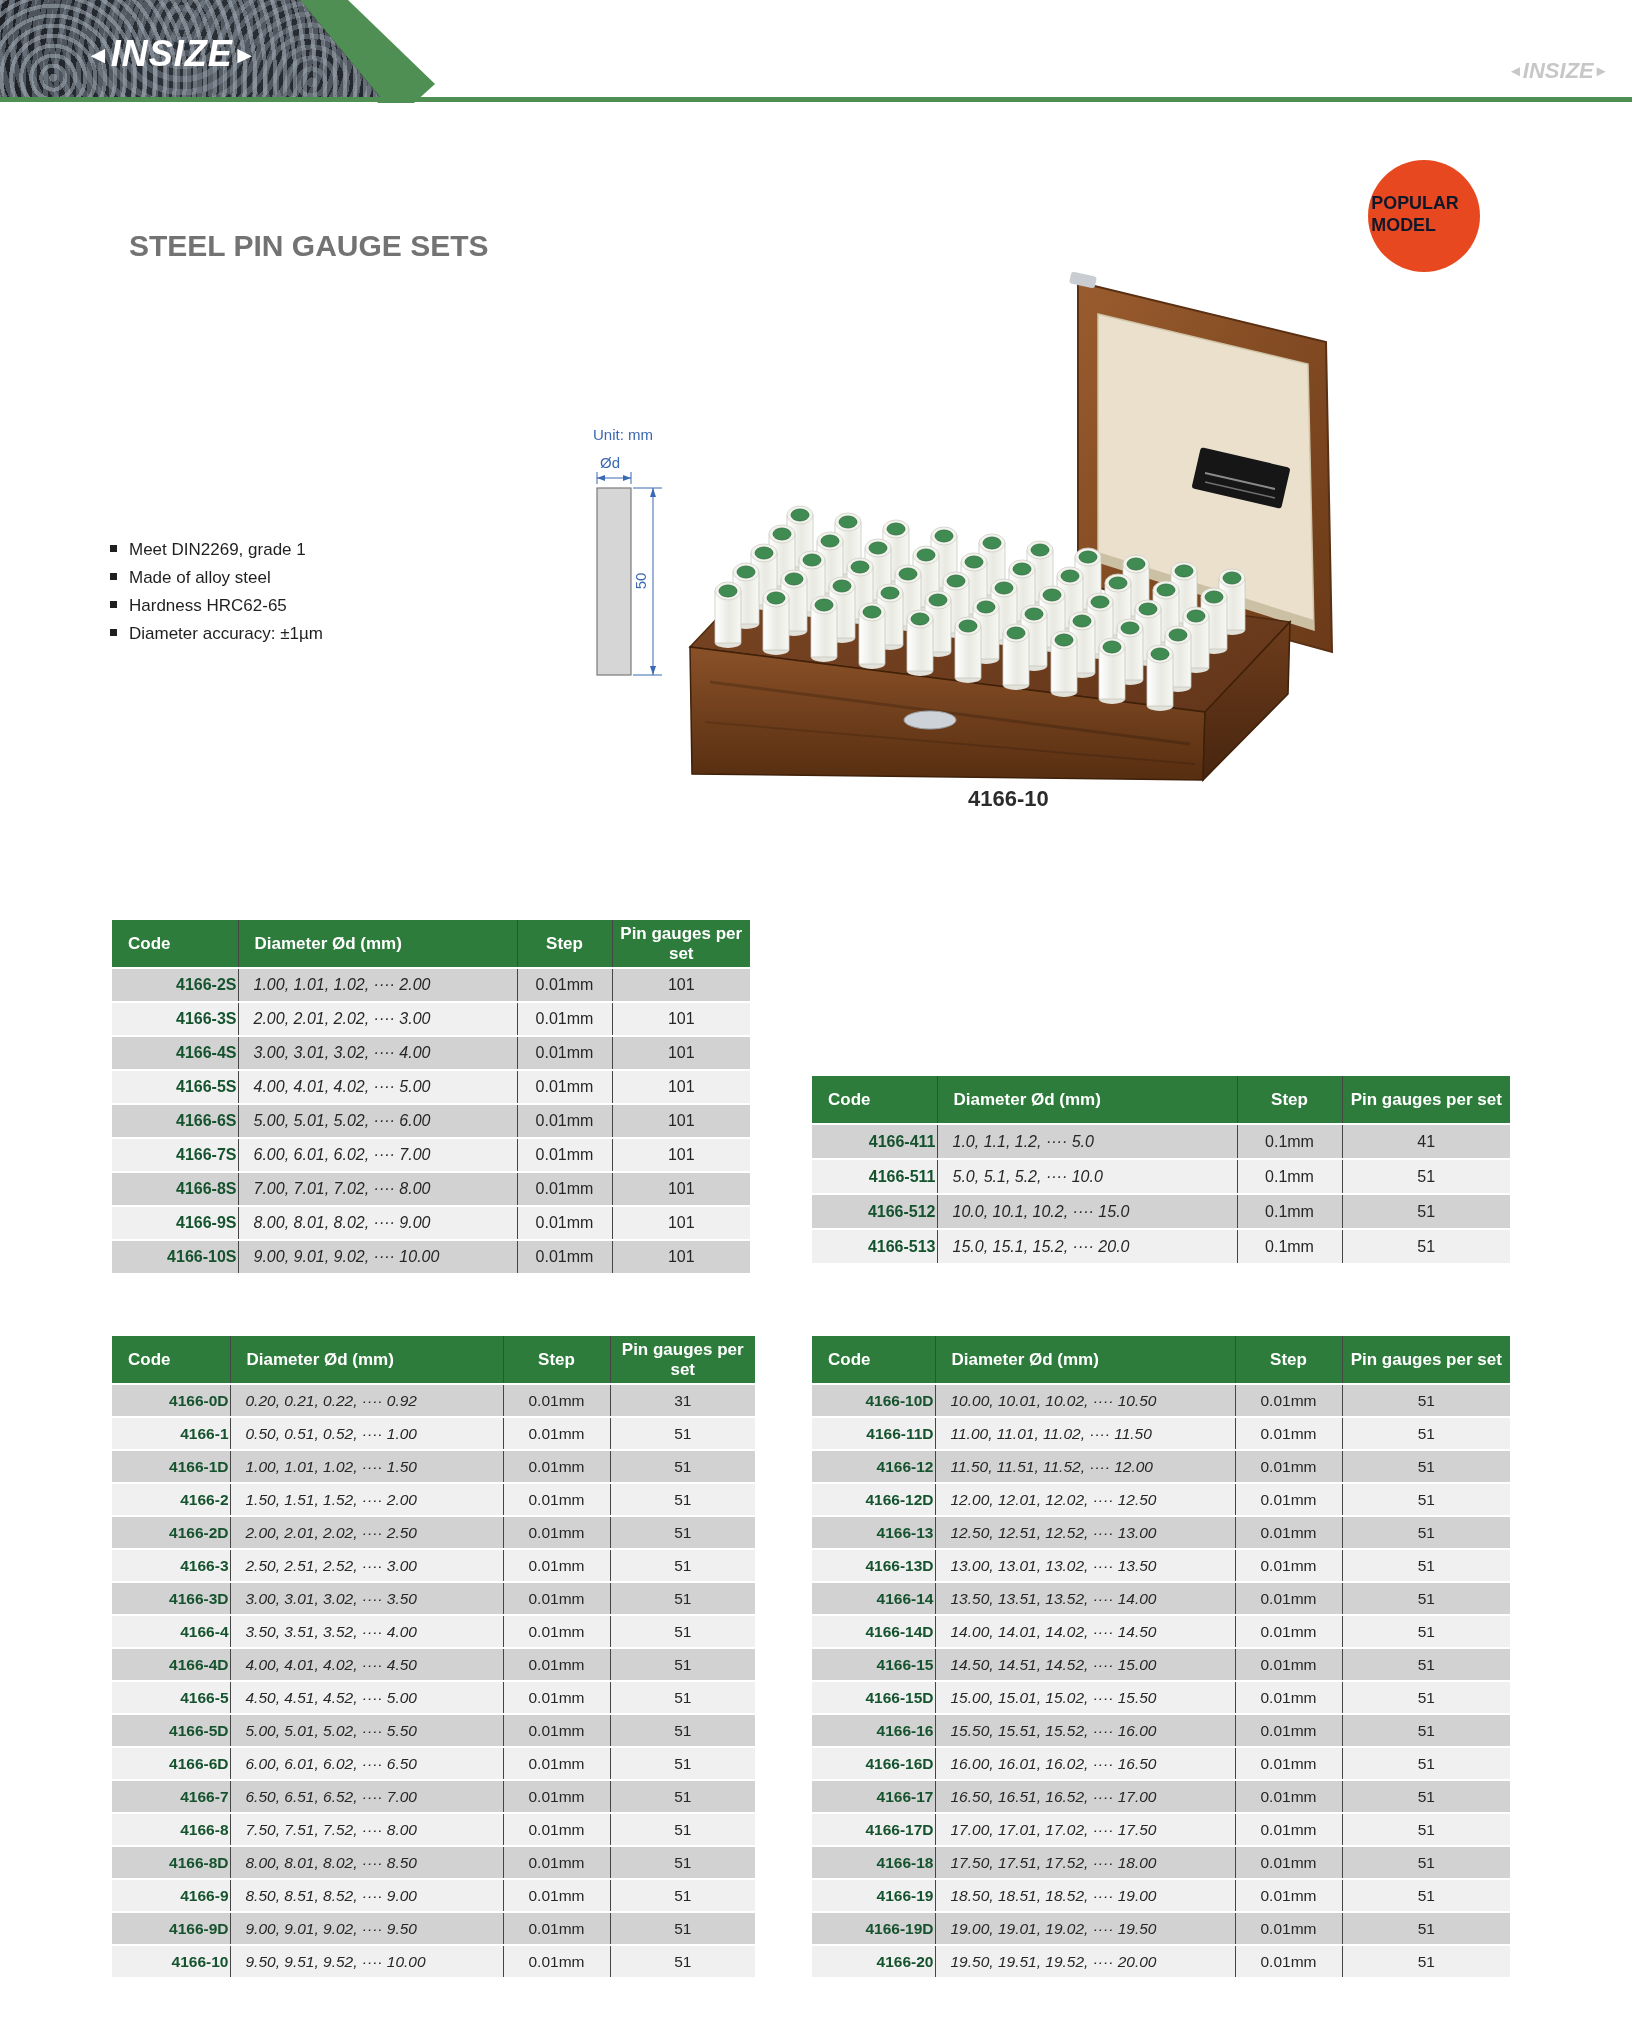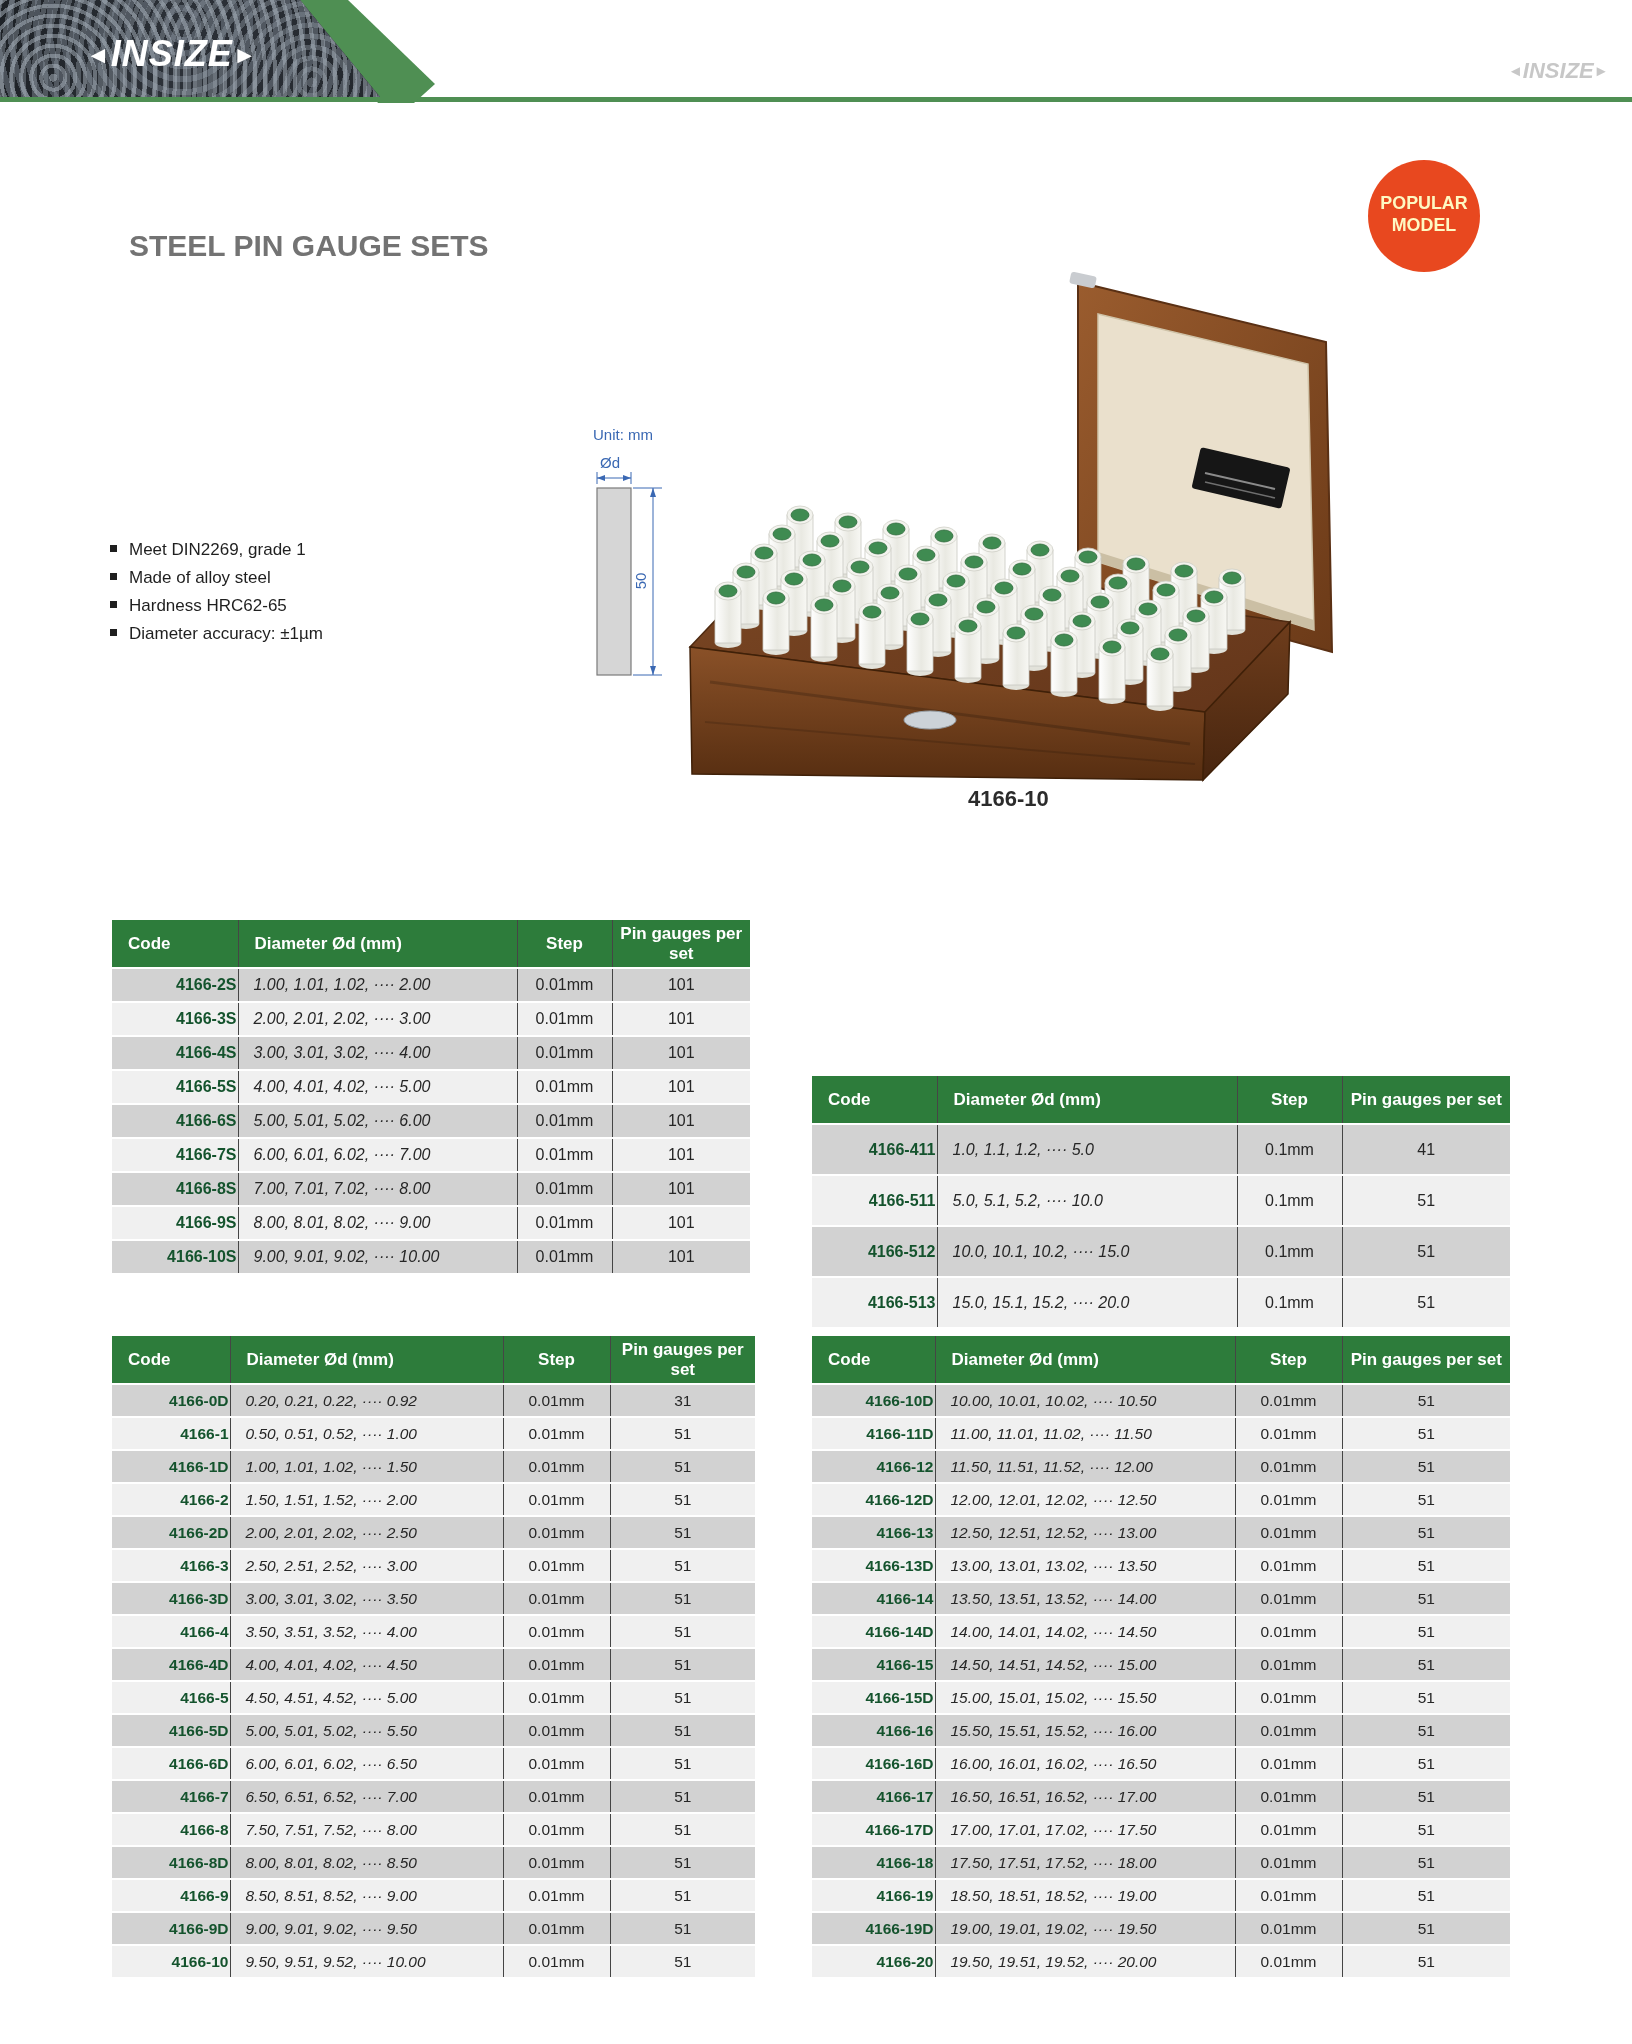--- a/index.html
+++ b/index.html
@@ -23,21 +23,21 @@
   .logo{position:absolute;left:86px;top:33px;color:#fff;font-weight:900;font-style:italic;
     font-size:36px;letter-spacing:1px;z-index:3;white-space:nowrap;}
   .logo .arr{font-size:24px;font-style:normal;vertical-align:3px;}
   .watermark{position:absolute;left:1508px;top:58px;color:#c7c7c7;font-weight:900;font-style:italic;
     font-size:22px;white-space:nowrap;}
   .watermark .arr{font-size:15px;font-style:normal;vertical-align:2px;}
 
   
   .title{position:absolute;left:112px;top:212px;font-size:30px;font-weight:700;color:#737373;margin:17px;}
   .badge{position:absolute;left:1368px;top:160px;width:112px;height:112px;border-radius:50%;
-    background:var(--badge,#e8481f);color:#fef9c3;text-align:center;box-sizing:border-box;padding-top:32px;}
+    background:var(--badge,#e8481f);color:#0f172a;text-align:left;box-sizing:border-box;padding-top:32px;}
   .badge div{font-size:19px;font-weight:700;line-height:22px;transform:scaleX(.94);}
 
   
   .features{position:absolute;left:110px;top:536px;list-style:none;margin:0;padding:0;}
   .features li{font-size:17px;line-height:28px;color:#1f1f1f;white-space:nowrap;}
   .features .sq{display:inline-block;width:7px;height:7px;background:#1f1f1f;margin-right:12px;vertical-align:3px;}
 
   
   .diagram{position:absolute;left:560px;top:418px;}
   .diagram text{fill:var(--blue,#3a68b3);font-family:"Liberation Sans","DejaVu Sans",sans-serif;font-size:15px;}
@@ -61,21 +61,21 @@
   th.c0,th.c1{text-align:left;padding-left:16px;}
   th.c2,th.c3{text-align:center;padding:0 4px;}
   tbody tr:nth-child(odd) td{background:var(--row-dark,#d2d2d2);}
   tbody tr:nth-child(even) td{background:var(--row-light,#f0f0f0);}
 
   .t-a{left:112px;top:920px;width:638px;font-size:16px;}
   .t-a td{height:34px;}
   .t-a .c0{width:126px}.t-a .c1{width:279px}.t-a .c2{width:95px}.t-a .c3{width:138px}
 
   .t-b{left:812px;top:1076px;width:698px;font-size:16px;}
-  .t-b td{height:51px;margin-left:36px;}
+  .t-b td{height:35px;margin-left:36px;}
   .t-b .c0{width:125px}.t-b .c1{width:300px}.t-b .c2{width:105px}.t-b .c3{width:168px}
 
   .t-c{left:112px;top:1336px;width:643px;font-size:15.5px;}
   .t-c td{height:33px;}
   .t-c .c0{width:118px}.t-c .c1{width:273px}.t-c .c2{width:107px}.t-c .c3{width:145px}
 
   .t-d{left:812px;top:1336px;width:698px;font-size:15.5px;}
   .t-d td{height:33px;}
   .t-d .c0{width:123px}.t-d .c1{width:300px}.t-d .c2{width:107px}.t-d .c3{width:168px}
 </style>

